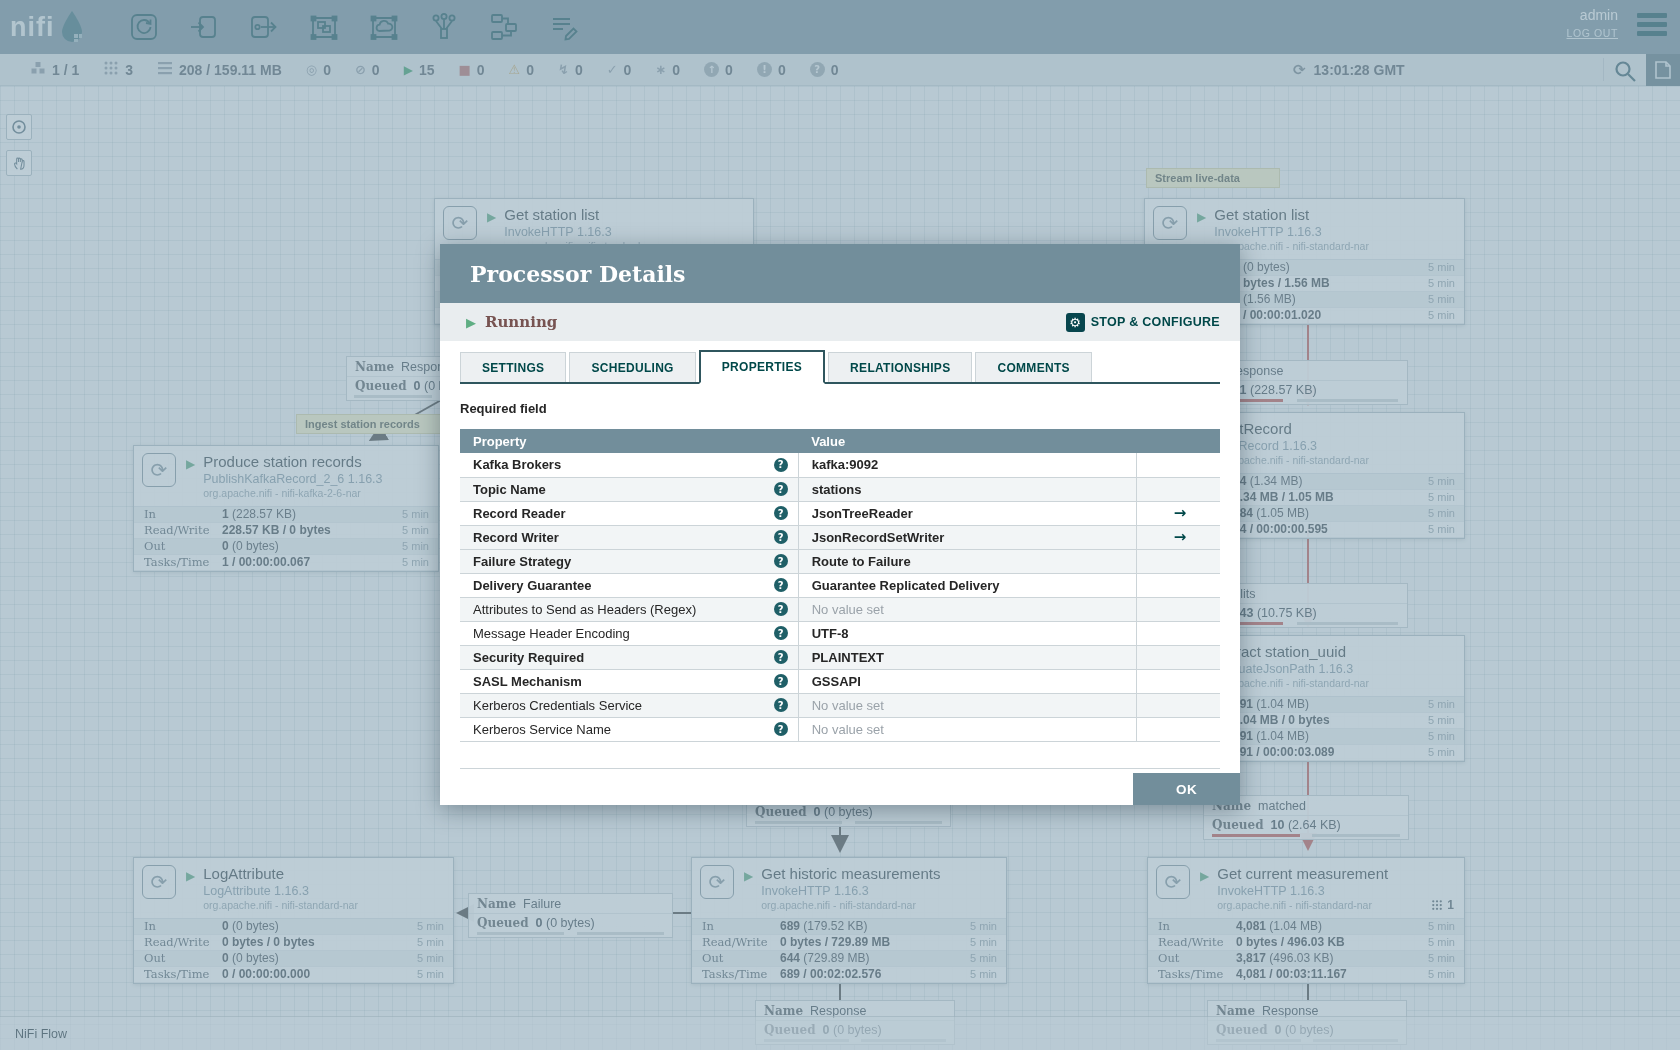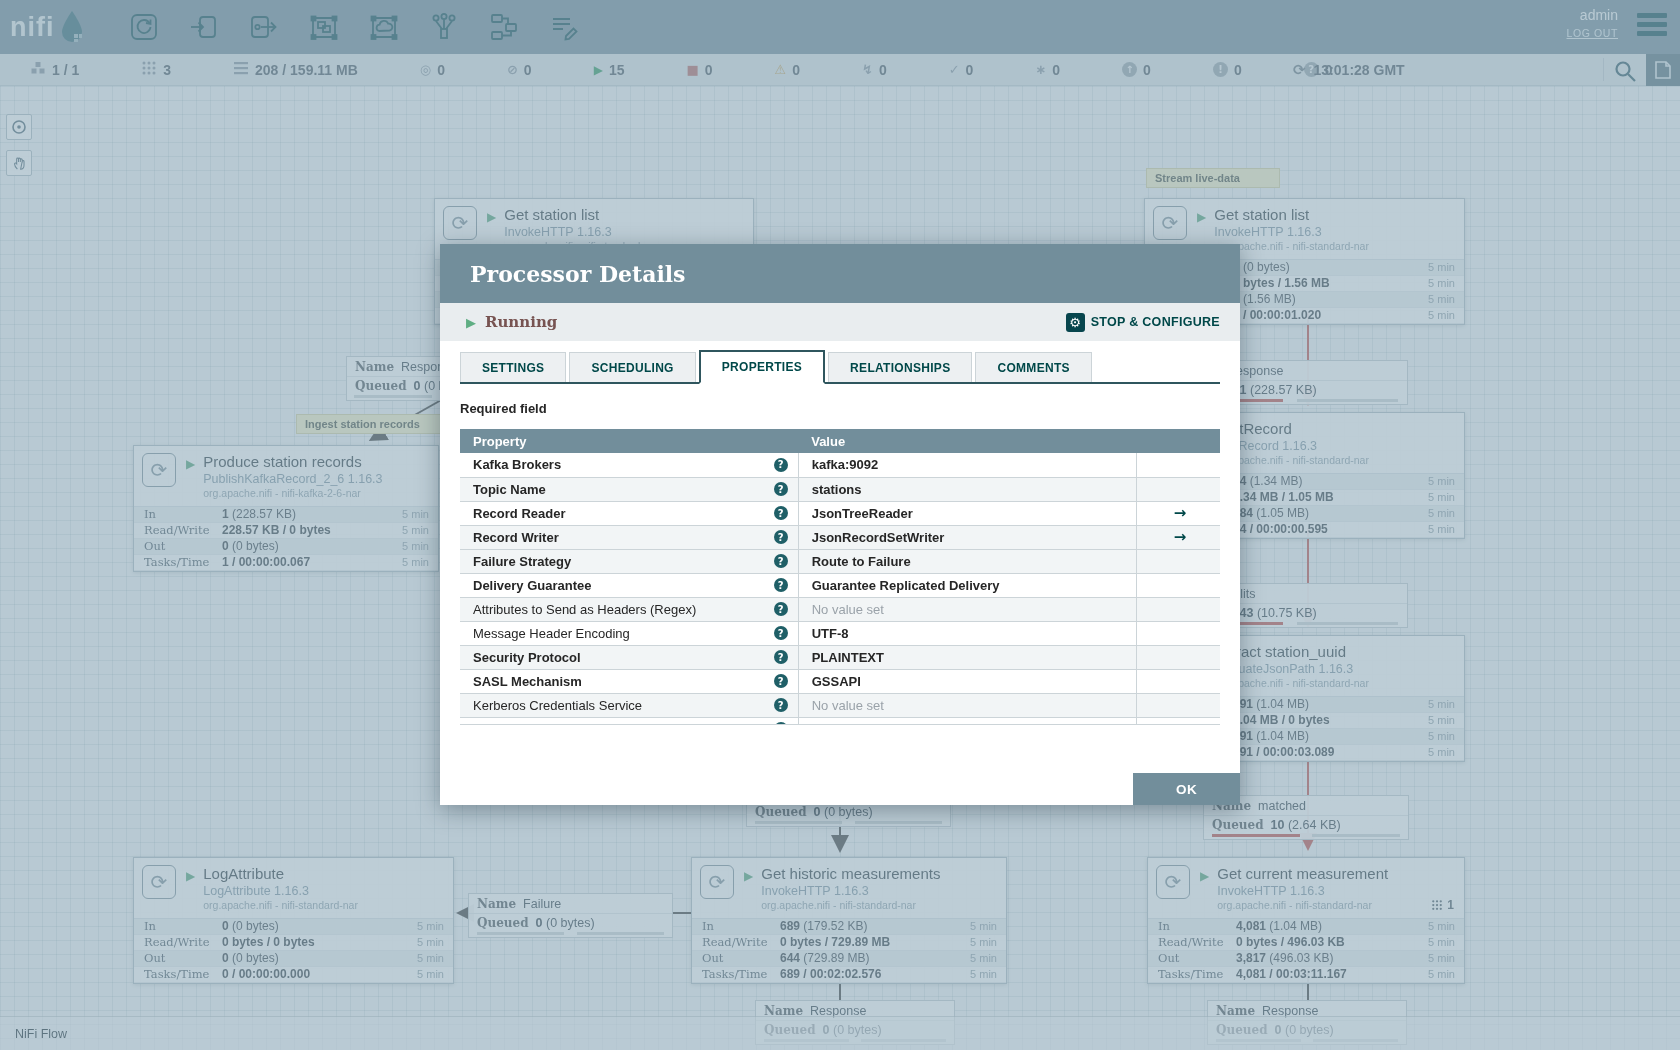--- a/index.html
+++ b/index.html
@@ -15,21 +15,21 @@
   .tb-icon { width:34px; height:34px; display:flex; align-items:center; justify-content:center; }
   .tb-icon svg { stroke:#0e4b54; fill:none; stroke-width:1.8; }
   .user-block { position:absolute; right:62px; top:7px; text-align:right; }
   .user-name { color:rgba(255,255,255,0.92); font-size:14px; }
   .logout { color:rgba(235,243,246,0.9); font-size:10.5px; letter-spacing:0.6px; text-decoration:underline; margin-top:3px; display:inline-block; }
   .hamburger { position:absolute; right:13px; top:13px; width:30px; }
   .hamburger div { height:5px; background:#0e4b54; margin-bottom:4px; border-radius:1px; }
 
   
   .statusbar { position:absolute; top:54px; left:0; right:0; height:32px; background:#dde4e7; border-bottom:1px solid #c4cfd4; display:flex; align-items:center; z-index:1; }
-  .sb-items { display:flex; align-items:center; gap:62px; padding-left:30px; }
+  .sb-items { display:flex; align-items:center; gap:24px; padding-left:30px; }
   .sb-item { display:flex; align-items:center; gap:6px; font-size:14px; font-weight:bold; color:#4a5a64; white-space:nowrap; }
   .sb-glyph { font-size:13px; color:#8795a0; font-family:"DejaVu Sans", sans-serif; }
   .sb-glyph.green { color:#2f9960; font-size:12px; }
   .sb-glyph.red { color:#b66a66; }
   .sb-glyph.amber { color:#c9a35b; }
   .sb-circle { width:15px; height:15px; border-radius:50%; background:#97a5ad; color:#eef2f4; font-size:10px; font-weight:bold; display:inline-flex; align-items:center; justify-content:center; font-family:"DejaVu Sans", sans-serif; }
   .sb-refresh { position:absolute; left:1293px; display:flex; align-items:center; gap:8px; font-size:14px; font-weight:bold; color:#4a5a64; }
   .sb-refresh .sb-glyph { font-size:15px; color:#6a7a84; }
   .sb-divider { position:absolute; right:76px; top:4px; bottom:4px; width:1px; background:#c0cbd1; }
   .sb-search { position:absolute; right:42px; top:4px; width:26px; height:26px; }
@@ -88,21 +88,21 @@
   .dlg-run-play { color:#5fae83; font-size:13px; font-family:"DejaVu Sans", sans-serif; margin-right:9px; }
   .dlg-run-text { font-family:"DejaVu Serif", serif; font-weight:bold; font-size:15px; color:#775351; }
   .dlg-action { margin-left:auto; display:flex; align-items:center; gap:6px; }
   .dlg-gear { width:19px; height:19px; background:#07454d; border-radius:3px; color:#fff; font-size:13px; display:flex; align-items:center; justify-content:center; font-family:"DejaVu Sans", sans-serif; }
   .dlg-action-label { font-size:12.5px; font-weight:bold; color:#004849; letter-spacing:0.3px; }
   .dlg-body { padding:0 20px; position:relative; }
   .tabbar { margin-top:9px; display:flex; gap:3px; border-bottom:2px solid #2f565e; align-items:flex-end; }
   .tab { height:30px; background:#edf0f2; border:1px solid #ccd4d8; border-bottom:none; display:flex; align-items:center; padding:0 21px; font-size:12px; font-weight:bold; color:#004849; letter-spacing:0.3px; }
   .tab.active { background:#fff; border:2px solid #2f565e; border-bottom:2px solid #fff; height:34px; margin-bottom:-2px; }
   .required-note { margin-top:17px; font-size:13px; font-weight:bold; color:#262626; }
-  .props-viewport { margin-top:13px; height:296px; overflow:hidden; border-bottom:1px solid #ccd4d8; }
+  .props-viewport { margin-top:13px; height:340px; overflow:hidden; border-bottom:1px solid #ccd4d8; }
   table.props { width:100%; border-collapse:collapse; table-layout:fixed; }
   table.props col.c1 { width:44.5%; } table.props col.c2 { width:44.5%; } table.props col.c3 { width:11%; }
   table.props th { background:#728e9b; color:#fff; font-size:13px; font-weight:bold; text-align:left; height:24px; padding-left:13px; }
   table.props td { height:24px; border:1px solid #ccd4d8; border-top:none; font-size:13px; color:#262626; padding:0 10px 0 13px; white-space:nowrap; overflow:hidden; }
   table.props td:first-child { border-left:none; } table.props td:last-child { border-right:none; }
   tr.alt td { background:#f2f5f6; }
   .prop-name-wrap { display:flex; align-items:center; }
   .prop-name { flex:1; }
   .prop-name.req { font-weight:bold; }
   .help-icon { width:14px; height:14px; border-radius:50%; background:#1f5f67; color:#fff; font-size:10px; font-weight:bold; display:inline-flex; align-items:center; justify-content:center; flex:none; font-family:"DejaVu Sans", sans-serif; }
@@ -851,21 +851,21 @@
                     <span class="prop-name">Message Header Encoding</span>
                     <span class="help-icon">?</span>
                   </div>
                 </td>
                 <td><span class="prop-value">UTF-8</span></td>
                 <td></td>
               </tr>
               <tr class="alt">
                 <td>
                   <div class="prop-name-wrap">
-                    <span class="prop-name req">Security Protocol</span>
+                    <span class="prop-name req">Security Required</span>
                     <span class="help-icon">?</span>
                   </div>
                 </td>
                 <td><span class="prop-value">PLAINTEXT</span></td>
                 <td></td>
               </tr>
               <tr>
                 <td>
                   <div class="prop-name-wrap">
                     <span class="prop-name req">SASL Mechanism</span>

